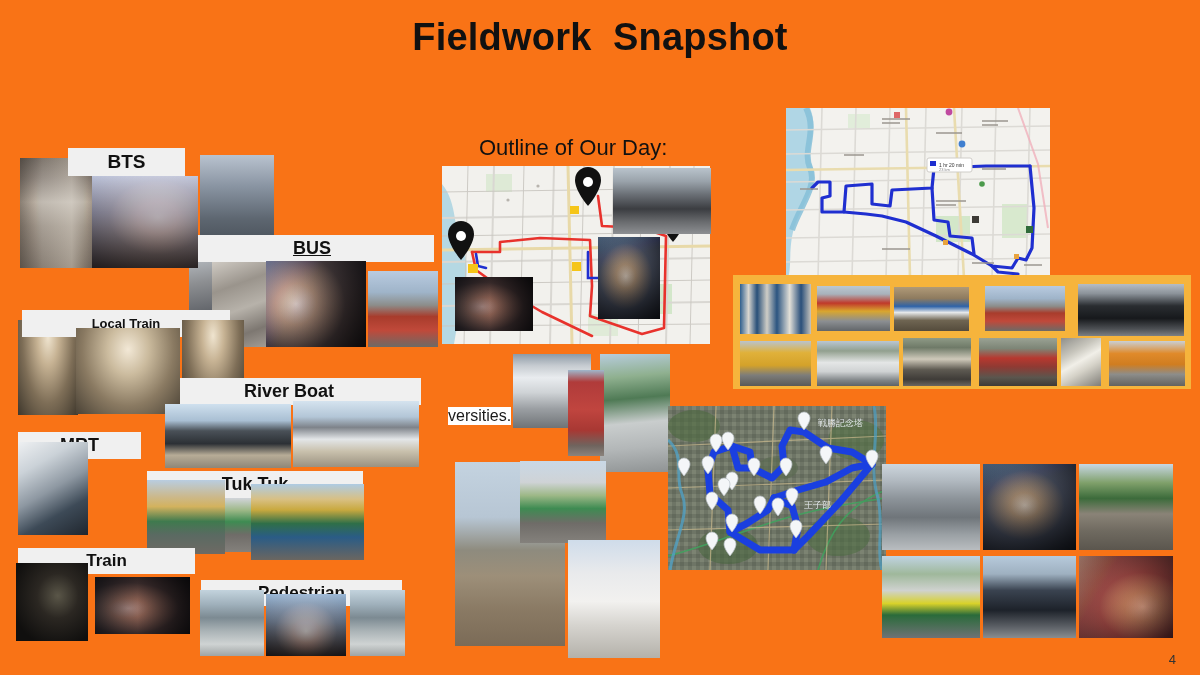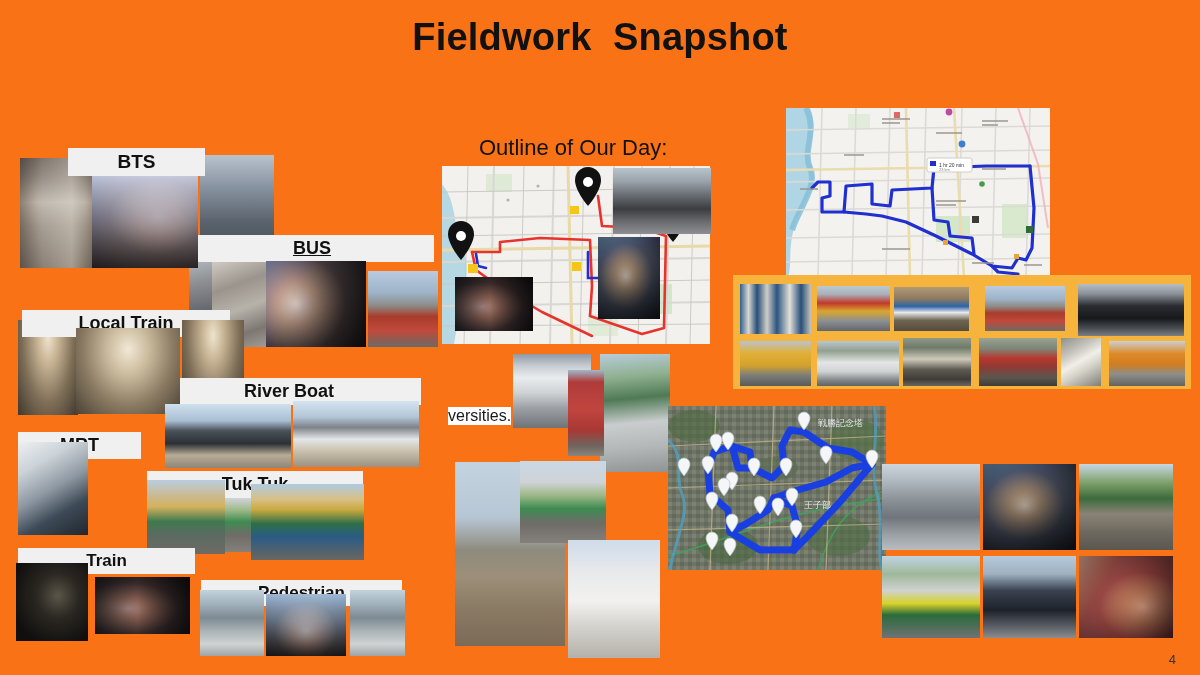--- a/index.html
+++ b/index.html
@@ -184,36 +184,36 @@
       linear-gradient(90deg,#2f5f8e 0%,#d9d6cf 12%,#284f78 24%,#cfcdc6 38%,#2b5480 52%,#e3e0d8 70%,#2a4f7a 86%,#c7c4bd 100%),
       linear-gradient(180deg,rgba(255,255,255,.35) 0 22%,rgba(230,190,40,.55) 34% 40%,rgba(0,0,0,.25) 100%);}
 </style>
 </head>
 <body>
 
 <div id="slide">
 
   <div class="slide-title">Fieldwork  Snapshot</div>
 
-  <div class="label-box" style="left:68px;top:148px;width:137px;height:28px;font-size:19px;">
+  <div class="label-box" style="left:68px;top:148px;width:117px;height:28px;font-size:19px;">
     <span>BTS</span>
   </div>
   <div class="photo t-station" style="left:20px;top:158px;width:74px;height:110px;z-index:2;"></div>
   <div class="photo t-selfie" style="left:92px;top:176px;width:106px;height:92px;z-index:4;"></div>
   <div class="photo t-train" style="left:200px;top:155px;width:74px;height:107px;z-index:2;"></div>
   <div class="photo t-trainint" style="left:189px;top:248px;width:78px;height:90px;z-index:3;"></div>
 
   <div class="label-box" style="left:190px;top:235px;width:244px;height:27px;font-size:18px;text-decoration:underline;">
     <span>BUS</span>
   </div>
   <div class="photo t-selfie2" style="left:266px;top:261px;width:100px;height:86px;z-index:4;"></div>
   <div class="photo t-busred" style="left:368px;top:271px;width:70px;height:76px;z-index:3;"></div>
   <div class="photo t-station2" style="left:212px;top:262px;width:54px;height:85px;z-index:3;"></div>
 
-  <div class="label-box" style="left:22px;top:310px;width:208px;height:27px;font-size:18px;text-decoration:underline;">
+  <div class="label-box" style="left:22px;top:310px;width:208px;height:27px;font-size:13px;text-decoration:underline;">
     <span>Local Train</span>
   </div>
   <div class="photo t-hall" style="left:18px;top:320px;width:60px;height:95px;z-index:2;"></div>
   <div class="photo t-hall2" style="left:76px;top:328px;width:104px;height:86px;z-index:4;"></div>
   <div class="photo t-hall" style="left:182px;top:320px;width:62px;height:88px;z-index:3;"></div>
 
   <div class="label-box" style="left:157px;top:378px;width:264px;height:27px;font-size:18px;">
     <span>River Boat</span>
   </div>
   <div class="photo t-boat" style="left:165px;top:404px;width:126px;height:64px;z-index:4;"></div>

